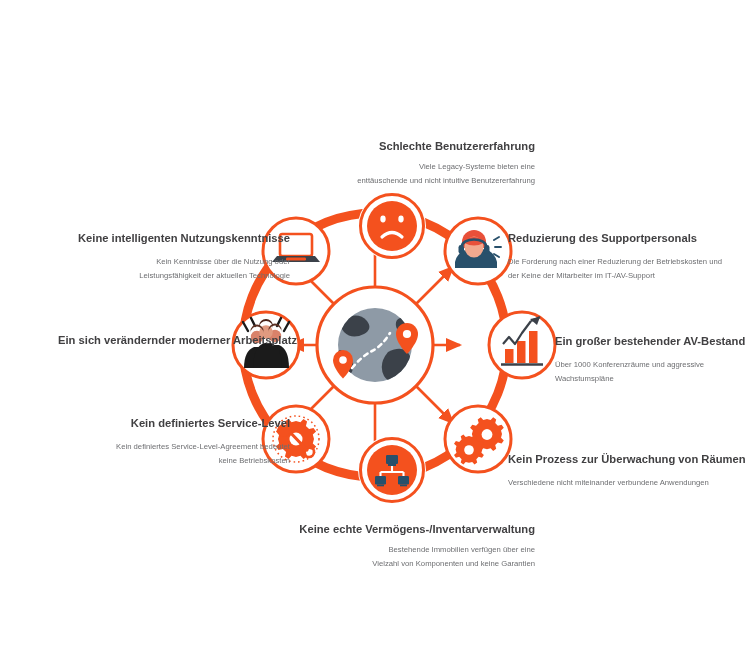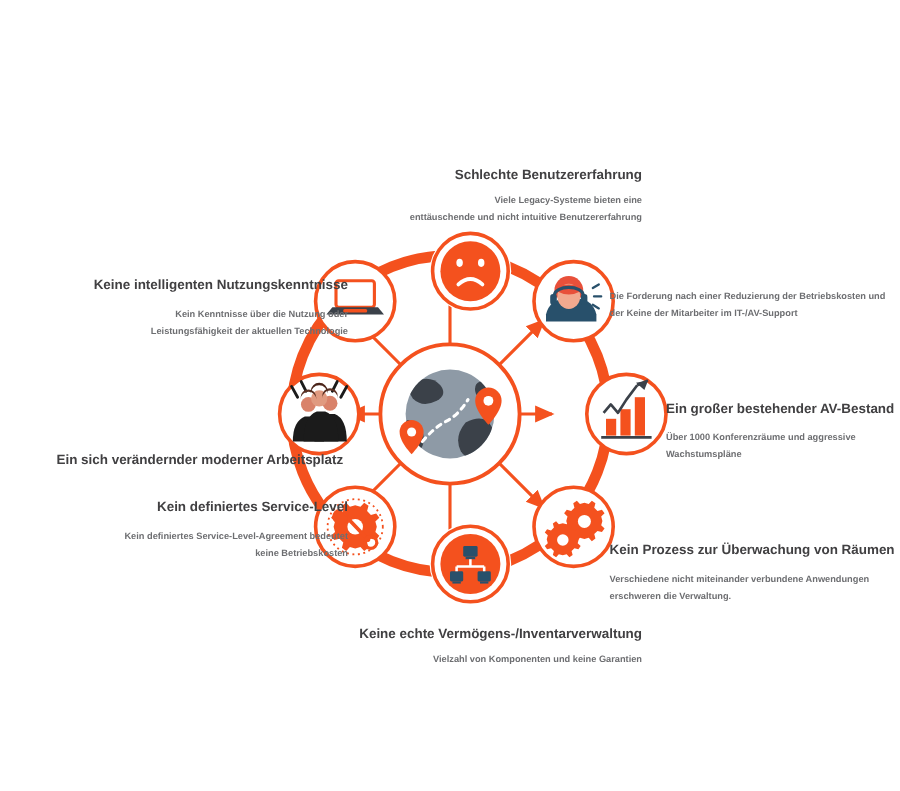--- a/index.html
+++ b/index.html
@@ -39,35 +39,35 @@
   }
   .label .title {
     font-size: 11.2px;
     font-weight: bold;
     color: #414042;
     line-height: 1.35;
     white-space: nowrap;
   }
   .label .desc {
     font-size: 7.7px;
-    font-weight: bold;
+    font-weight: normal;
     color: #6d6e71;
     line-height: 1.85;
     margin-top: 9px;
   }
 
   .align-right { text-align: right; }
   .align-left  { text-align: left; }
   .align-center{ text-align: right; }
 
   
   .lbl-top      { left: 235px; top: 139px; width: 300px; }
   .lbl-topleft  { left: 15px;  top: 231px; width: 275px; }
   .lbl-topright { left: 508px; top: 231px; width: 240px; }
-  .lbl-left     { left: 6px;  top: 333px; width: 280px; margin-top: 44px; }
+  .lbl-left     { left: 17px;  top: 333px; width: 280px; }
   .lbl-right    { left: 555px; top: 334px; width: 200px; }
   .lbl-botleft  { left: 15px;  top: 416px; width: 275px; }
   .lbl-botright { left: 508px; top: 421px; width: 240px; margin-top: 31px; }
   .lbl-bottom   { left: 235px; top: 522px; width: 300px; }
 
   .lbl-top .desc, .lbl-bottom .desc { margin-top: 6px; }
   .lbl-left .title { }
 </style>
 </head>
 <body>
@@ -247,20 +247,21 @@
 
   <div class="label lbl-topleft align-right">
     <div class="title">Keine intelligenten Nutzungskenntnisse</div>
     <div class="desc">
       <div>Kein Kenntnisse über die Nutzung oder</div>
       <div>Leistungsfähigkeit der aktuellen Technologie</div>
     </div>
   </div>
 
   <div class="label lbl-topright align-left">
+    <div class="title">Reduzierung des Supportpersonals</div>
     <div class="desc">
       <div>Die Forderung nach einer Reduzierung der Betriebskosten und</div>
       <div>der Keine der Mitarbeiter im IT-/AV-Support</div>
     </div>
   </div>
 
   <div class="label lbl-left align-right">
     <div class="title">Ein sich verändernder moderner Arbeitsplatz</div>
   </div>
 
@@ -277,24 +278,24 @@
     <div class="desc">
       <div>Kein definiertes Service-Level-Agreement bedeutet</div>
       <div>keine Betriebskosten</div>
     </div>
   </div>
 
   <div class="label lbl-botright align-left">
     <div class="title">Kein Prozess zur Überwachung von Räumen</div>
     <div class="desc">
       <div>Verschiedene nicht miteinander verbundene Anwendungen</div>
-      <div>erschweren die Verwaltung.</div>
     </div>
   </div>
 
   <div class="label lbl-bottom align-center">
     <div class="title">Keine echte Vermögens-/Inventarverwaltung</div>
     <div class="desc">
+      <div>Bestehende Immobilien verfügen über eine</div>
       <div>Vielzahl von Komponenten und keine Garantien</div>
     </div>
   </div>
 
 </div>
 
 </body></html>

